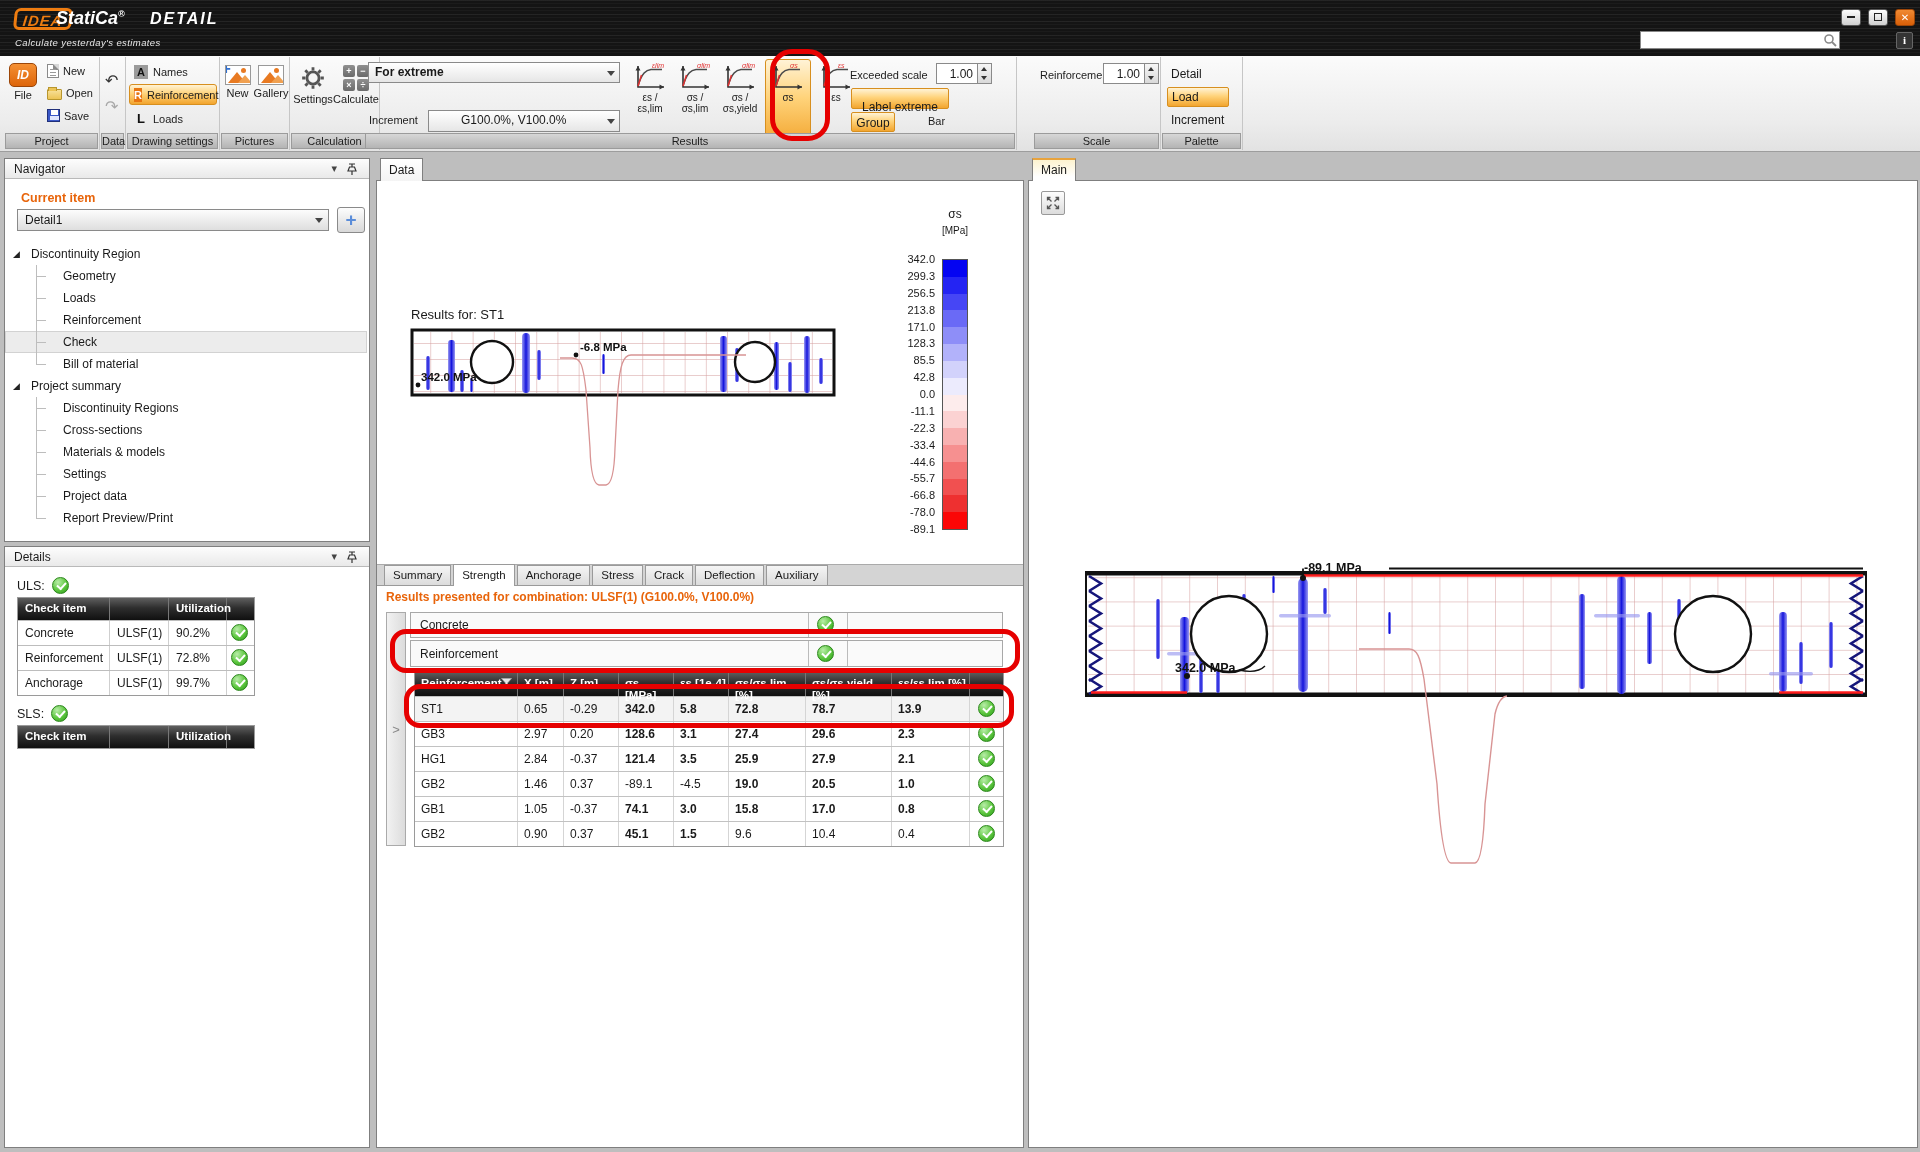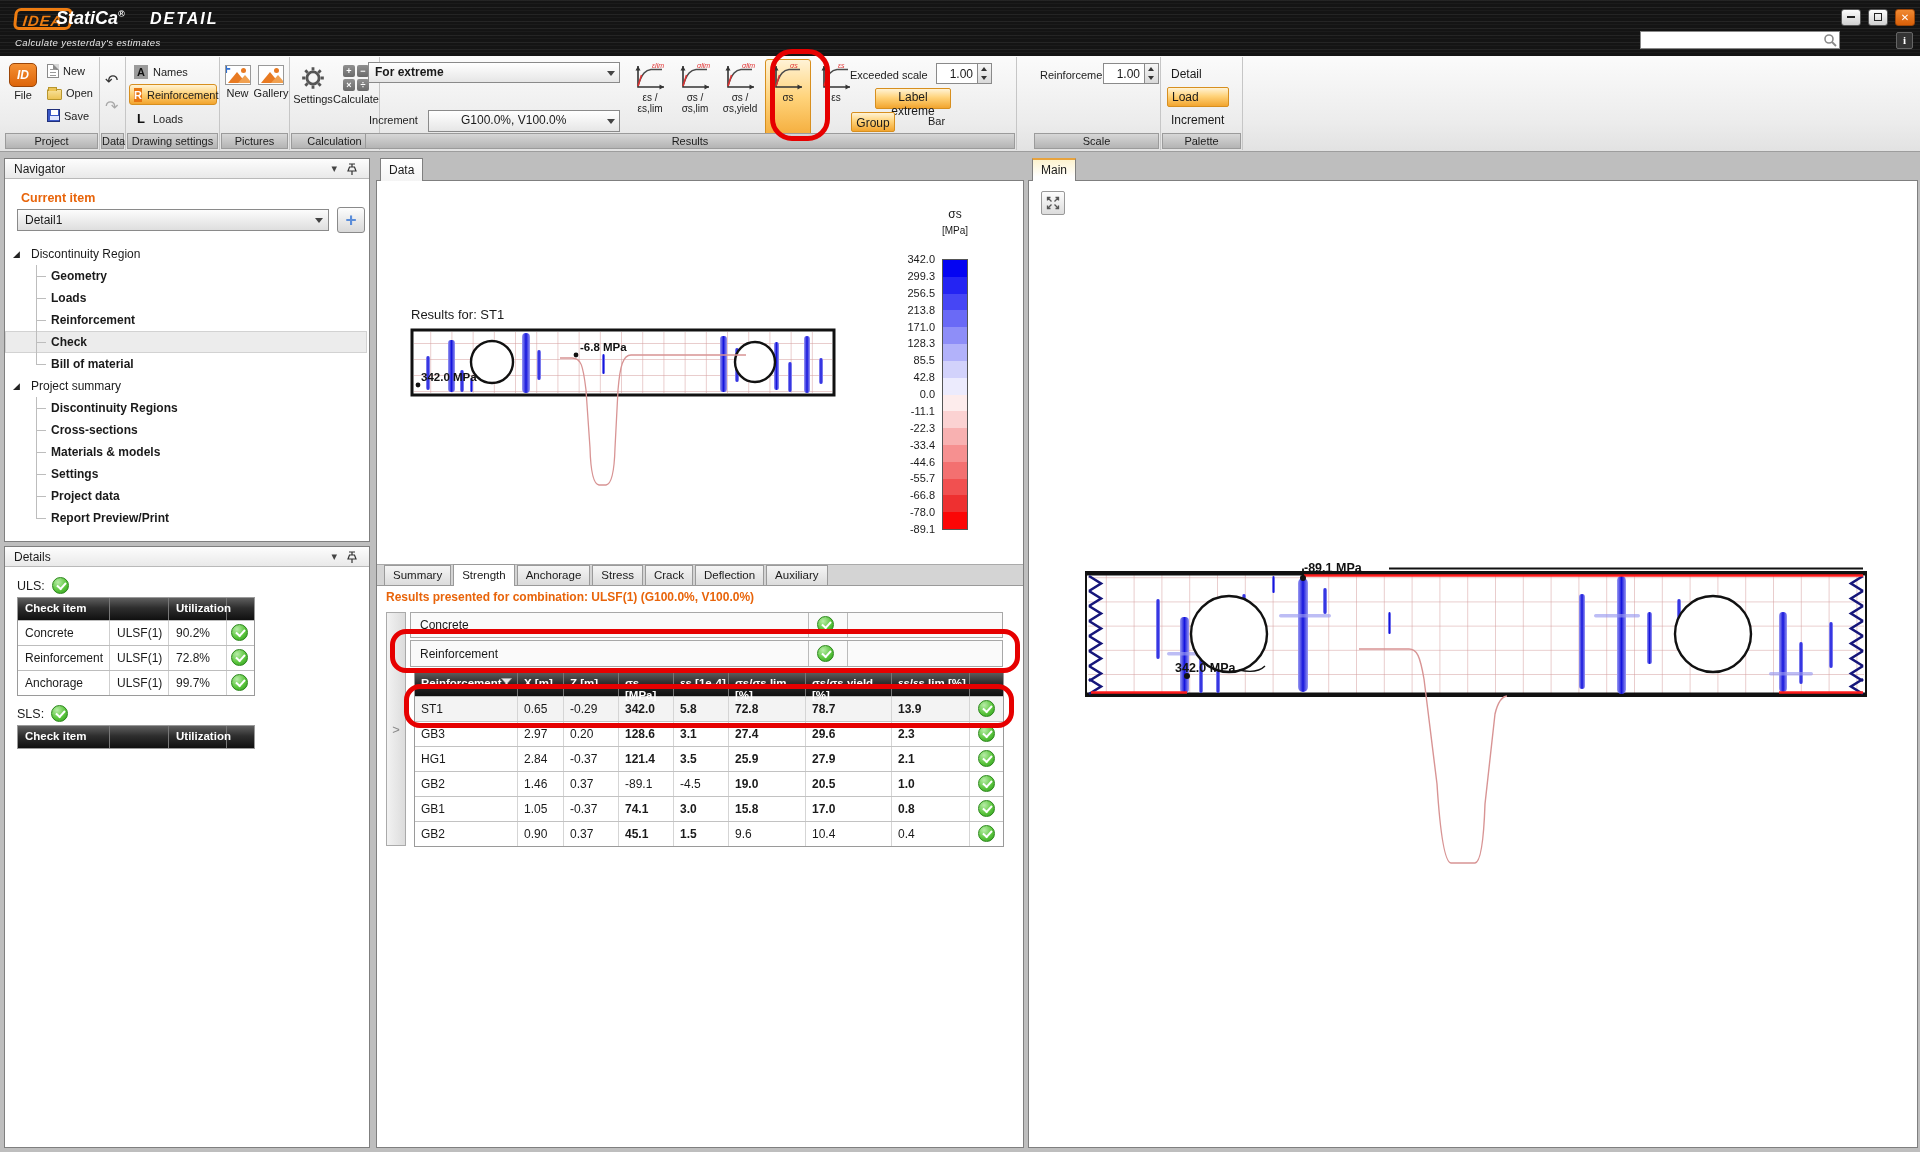--- a/index.html
+++ b/index.html
@@ -108,21 +108,21 @@
   .nav-combo { position:absolute; left:12px; top:50px; width:312px; height:22px; background:linear-gradient(#fcfcfc,#dedede);
     border:1px solid #8a8a8a; font-size:12px; padding:3px 0 0 7px; cursor:pointer; }
   .nav-combo .carrow { position:absolute; right:5px; top:8px; width:0; height:0; border-left:4px solid transparent;
     border-right:4px solid transparent; border-top:5px solid #444; }
   .nav-add { position:absolute; left:332px; top:48px; width:28px; height:26px; background:linear-gradient(#fdfdfd,#d8d8d8);
     border:1px solid #8a8a8a; border-radius:3px; color:#5b8dd9; font-size:19px; font-weight:bold; text-align:center; line-height:23px; cursor:pointer; }
   .tree { position:absolute; left:0; right:2px; top:84px; }
   .titem { position:relative; height:22px; line-height:22px; font-size:12px; cursor:pointer; }
   .titem .texp { position:absolute; left:8px; top:0; font-size:9px; color:#222; }
   .titem.root .tlabel { margin-left:26px; }
-  .titem.child .tlabel { margin-left:46px;font-weight:bold; }
+  .titem.child .tlabel { margin-left:58px; }
   .titem.child::before { content:""; position:absolute; left:31px; top:11px; width:10px; height:1px; background:#bdbdbd; }
   .titem.child::after { content:""; position:absolute; left:31px; top:0; bottom:0; width:1px; background:#bdbdbd; }
   .titem.child.last::after { bottom:50%; }
   .titem.selected { background:#ececec; box-shadow:inset 0 0 0 1px #d2d2d2; }
 
   
   .sec-label { position:absolute; left:12px; display:flex; align-items:center; gap:7px; font-size:12.5px; }
   .chk { width:17px; height:17px; border-radius:50%; display:inline-block; position:relative;
     background:radial-gradient(circle at 34% 28%, #b8eda8, #5cc63e 55%, #2e9b1c); border:1px solid #2a861a; }
   .chk::after { content:""; position:absolute; left:4px; top:4px; width:7px; height:4px;
@@ -357,21 +357,21 @@
           <div class="l1">εs</div>
           <div class="l2"></div>
         </div>
       </div>
 
     <div class="rbtn-lbl" style="position:absolute;left:486px;top:12px;">Exceeded scale</div>
     <div class="spinbox" style="left:572px;top:6px;">
       <div class="spin-val">1.00</div>
         <div class="spin-ud"></div>
     </div>
-    <div class="btn-orange" style="position:absolute;left:487px;top:31px;width:76px;height:21px;padding-top:1px;margin-left:24px;">Label extreme</div>
+    <div class="btn-orange" style="position:absolute;left:487px;top:31px;width:98px;height:21px;padding-top:11px;">Label extreme</div>
     <div class="btn-orange" style="position:absolute;left:487px;top:55px;width:44px;height:20px;padding-top:3px;">Group</div>
     <div class="rbtn-lbl" style="position:absolute;left:564px;top:58px;">Bar</div>
     <div class="grp-label">Results</div>
   </div>
 
   <div class="rgroup" style="left:1033px;width:128px;">
     <div class="rbtn-lbl" style="position:absolute;left:7px;top:12px;">Reinforcement</div>
     <div class="spinbox" style="left:70px;top:6px;">
       <div class="spin-val">1.00</div>
         <div class="spin-ud"></div>

